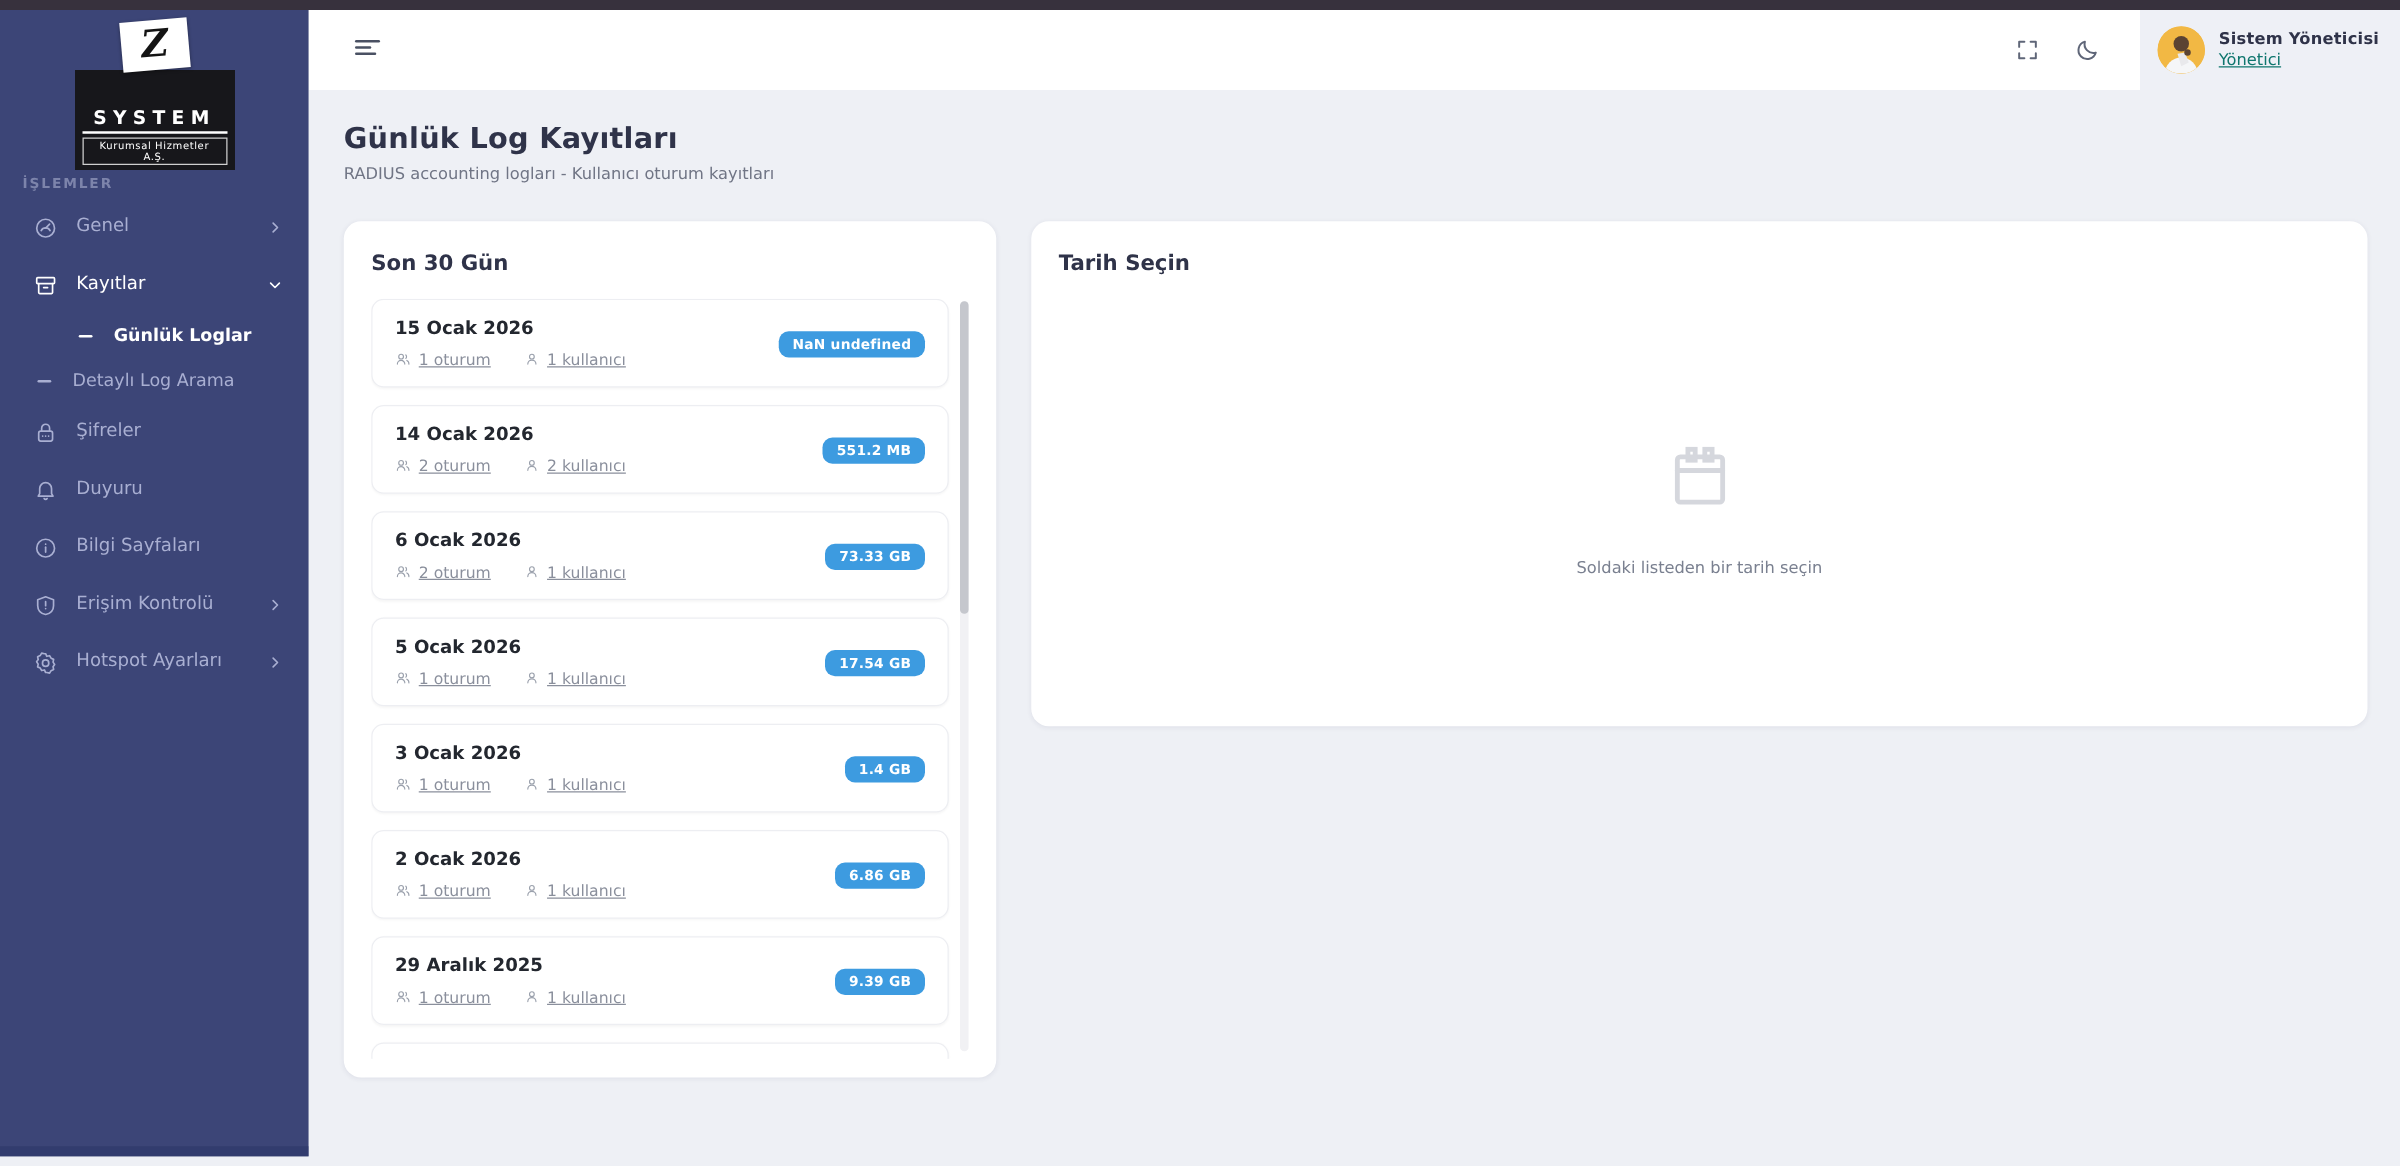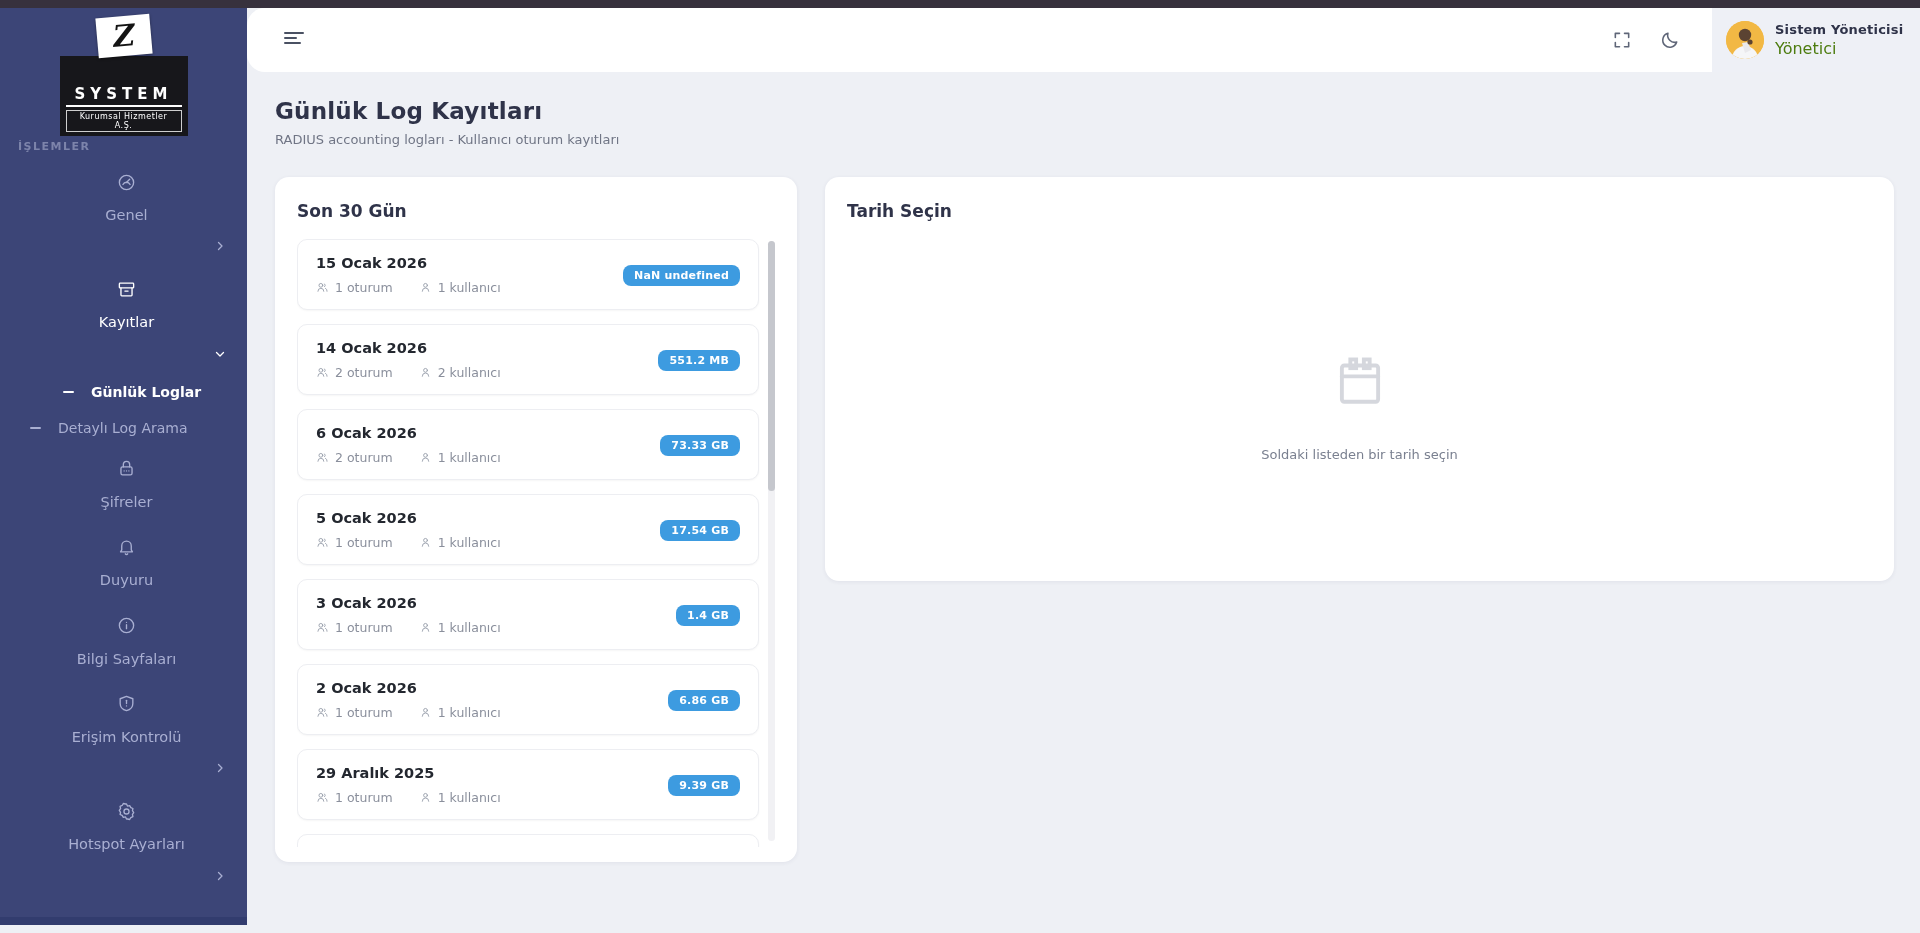--- a/index.html
+++ b/index.html
@@ -36,53 +36,53 @@
   .logo-tagline {
     margin-top:3px; color:#fff; font-size:8px; border:1px solid #cfcfcf;
     padding:1px 3px; letter-spacing:.5px;
   }
   .section-label {
     margin:30px 0 6px 18px; font-size:11px; font-weight:bold;
     letter-spacing:1.5px; color:#7d84ab;
   }
   .nav-item {
     display:flex; align-items:center; gap:15px; padding:13px 20px 13px 26px;
-    font-size:14.5px; color:#a9afd2; cursor:pointer; line-height:1.2;flex-direction:column;
+    font-size:14.5px; color:#a9afd2; cursor:pointer; line-height:1.2;
   }
   .nav-item.active { color:#ffffff; }
   .nav-item .nav-icon { width:20px; height:20px; flex:0 0 20px; display:flex; align-items:center; justify-content:center; }
   .nav-item .chev { margin-left:auto; width:14px; height:14px; display:flex; align-items:center; justify-content:center; }
   .sub-item {
     display:flex; align-items:center; gap:17px; padding:10px 20px 10px 30px;
     font-size:14px; color:#a9afd2; cursor:pointer;
   }
   .sub-item.active { color:#ffffff; font-weight:bold;margin-left:33px; }
   .sub-dash { width:11px; height:2.5px; background:currentColor; border-radius:2px; flex:0 0 11px; }
   svg.ico { stroke:currentColor; fill:none; stroke-width:1.7; stroke-linecap:round; stroke-linejoin:round; }
 
   
   .topbar {
     position:absolute; left:247px; top:8px; width:1673px; height:64px;
-    background:#ffffff; display:flex; align-items:center;border-radius:18px;
+    background:#ffffff; display:flex; align-items:center;
   }
   .hamburger { margin-left:36px; cursor:pointer; color:#4a5163; }
   .topbar-spacer { flex:1; }
   .tb-icon { width:40px; height:40px; display:flex; align-items:center; justify-content:center; color:#5f6678; cursor:pointer; }
   .tb-icon + .tb-icon { margin-left:8px; }
   .user-block {
     margin-left:22px; height:64px; width:208px; background:#eef0f6;
     display:flex; align-items:center; padding-left:14px; cursor:pointer;
   }
   .avatar {
     width:38px; height:38px; border-radius:50%; background:#f2b844;
     overflow:hidden; position:relative; flex:0 0 38px;
   }
   .user-meta { margin-left:11px; }
   .user-name { font-size:13px; font-weight:bold; color:#2f3349; letter-spacing:.2px; }
-  .user-role { font-size:16px; color:#4d7c0f; margin-top:2px; }
+  .user-role { font-size:13px; color:#0f766e; margin-top:2px;text-decoration:underline; }
 
   
   .main { position:absolute; left:247px; top:72px; width:1673px; height:861px; background:#eef0f5; padding:26px 26px 0 28px; }
   .page-title { font-size:23px; font-weight:bold; color:#2f3349; letter-spacing:.2px; }
   .page-subtitle { font-size:13px; color:#707585; margin-top:8px; }
   .cards-row { display:flex; gap:28px; margin-top:30px; align-items:flex-start; }
   .card {
     background:#ffffff; border-radius:14px;
     box-shadow:0 1px 4px rgba(40,45,80,.07);
   }
@@ -95,21 +95,21 @@
   }
   .scroll-thumb { position:absolute; right:0; top:2px; width:7px; height:250px; background:#c5c7cd; border-radius:4px; cursor:pointer; }
   .log-item {
     border:1px solid #edeef2; border-radius:10px; background:#fff;
     box-shadow:0 1px 2px rgba(0,0,0,.04); padding:15px 18px 14px;
     margin-bottom:14px; display:flex; align-items:center; justify-content:space-between;
     cursor:pointer;
   }
   .log-date { font-size:14.5px; font-weight:bold; color:#23272f; }
   .log-stats { display:flex; gap:26px; margin-top:9px; }
-  .stat { display:flex; align-items:center; gap:6px; font-size:12.5px; color:#8a8f9c; }
+  .stat { display:flex; align-items:center; gap:6px; font-size:12.5px; color:#8a8f9c;text-decoration:underline; }
   .stat svg { color:#9aa0ac; }
   .size-badge {
     background:#3d9be0; color:#ffffff; font-size:11px; font-weight:bold;
     padding:4px 11px; border-radius:8px; white-space:nowrap; letter-spacing:.2px;
   }
   .card-detail { flex:1; height:404px; padding:24px 22px; position:relative; }
   .detail-empty {
     position:absolute; left:0; top:54px; right:0; bottom:0;
     display:flex; flex-direction:column; align-items:center; justify-content:center; gap:38px;
   }

